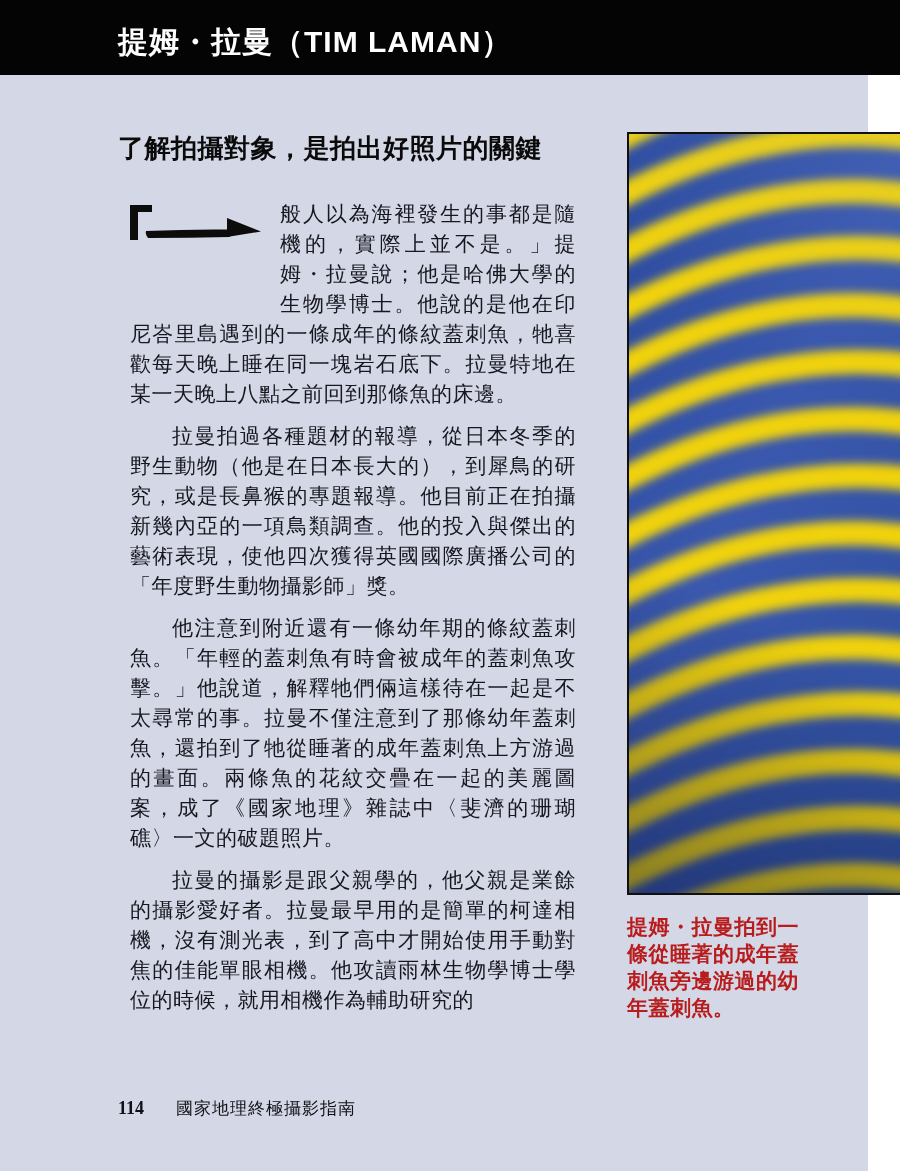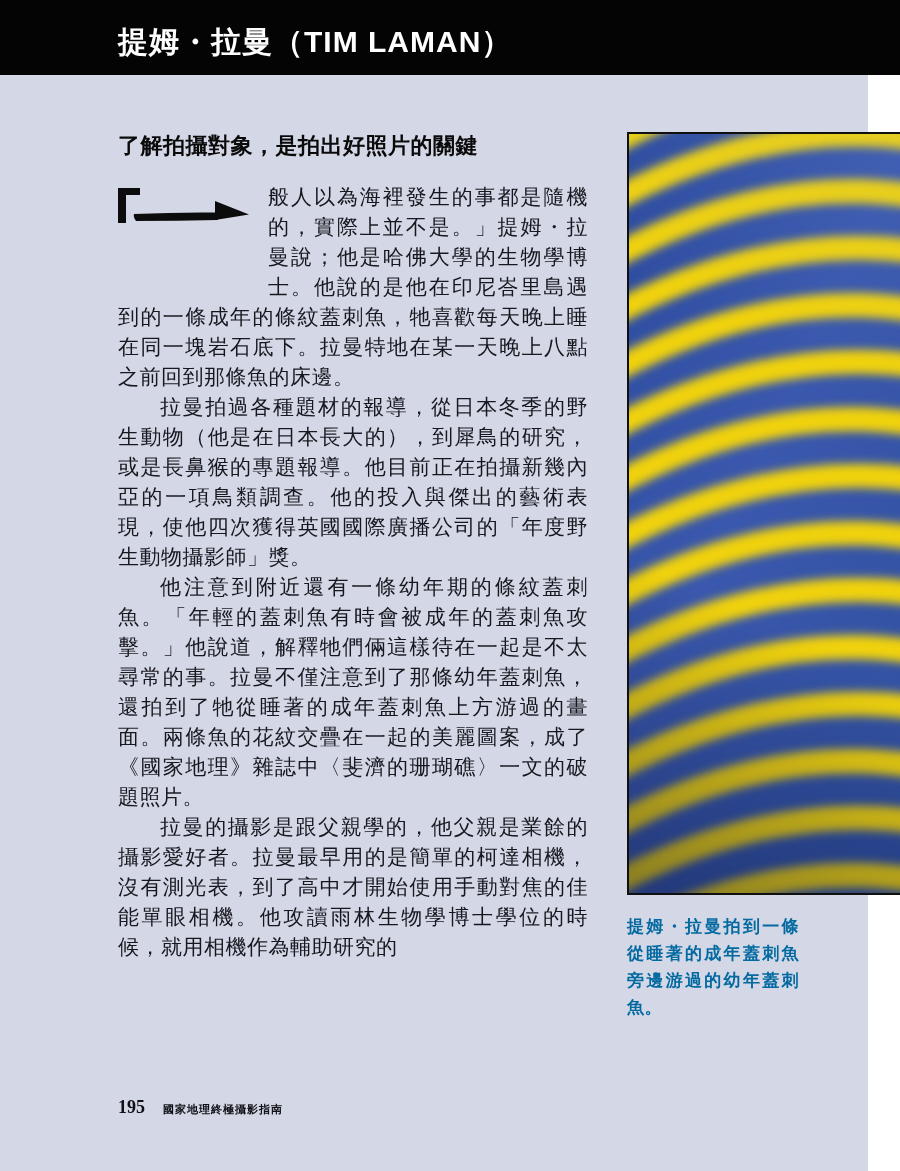--- a/index.html
+++ b/index.html
@@ -18,27 +18,27 @@
     position:absolute;left:118px;top:22px;
     color:#ffffff;font-family:"Liberation Sans","DejaVu Sans",sans-serif;
     font-weight:bold;font-size:30px;letter-spacing:1px;white-space:nowrap;
   }
   
   .article{
     position:absolute;left:118px;top:131px;width:470px;
     color:#17171f;
   }
   .article h2{
-    margin:0 0 21px 0;
+    margin:0 0 33px 0;
     font-family:"Liberation Sans","DejaVu Sans",sans-serif;
-    font-weight:bold;font-size:22px;letter-spacing:0.5px;color:#0a0a0a;
+    font-weight:bold;font-size:26px;letter-spacing:0.5px;color:#0a0a0a;
     white-space:nowrap;
   }
   .article p{
-    margin:0;font-size:21px;line-height:30px;
+    margin:12px;font-size:21px;line-height:30px;
     text-align:justify;text-justify:inter-ideograph;
     letter-spacing:0.5px;
   }
   .article p.indent{text-indent:42px;}
   .lede-float{
     float:left;width:150px;height:92px;
     display:block;
   }
   .lede-float svg{display:block;margin-top:5px;}
   
@@ -52,35 +52,35 @@
   .photo .shade{
     position:absolute;left:0;top:0;right:0;bottom:0;
     background:
       linear-gradient(25deg, rgba(9,20,62,0.45), rgba(9,20,62,0) 38%),
       linear-gradient(205deg, rgba(130,160,230,0.10), rgba(0,0,0,0) 30%);
     pointer-events:none;
   }
   .caption{
     position:absolute;left:627px;top:913px;width:172px;
     font-family:"Liberation Sans","DejaVu Sans",sans-serif;
-    font-weight:600;font-size:17px;line-height:27px;
-    color:#0369a1;text-align:justify;letter-spacing:0.5px;
+    font-weight:600;font-size:21px;line-height:27px;
+    color:#b91c1c;text-align:justify;letter-spacing:0.5px;
   }
   
   .footer{
     position:absolute;left:118px;top:1097px;
     color:#101016;white-space:nowrap;
   }
   .footer .page-num{
     font-family:"Liberation Serif","DejaVu Serif",serif;
     font-weight:bold;font-size:18px;
   }
   .footer .book-title{
     font-family:"Liberation Sans","DejaVu Sans",sans-serif;
-    font-weight:bold;font-size:11px;margin-left:18px;letter-spacing:1px;
+    font-weight:normal;font-size:17px;margin-left:32px;letter-spacing:1px;
   }
 </style>
 </head>
 <body>
 
 <div class="page">
 
   <div class="header-bar">
     <div class="header-title">提姆・拉曼（TIM LAMAN）</div>
   </div>
@@ -122,16 +122,16 @@
         <path d="M-30,758 Q140,662 305,690"></path>
         <path d="M-30,815 Q140,717 305,749"></path>
       </g>
     </svg>
     <div class="shade"></div>
   </div>
 
   <div class="caption">提姆・拉曼拍到一條從睡著的成年蓋刺魚旁邊游過的幼年蓋刺魚。</div>
 
   <div class="footer">
-    <span class="page-num">195</span><span class="book-title">國家地理終極攝影指南</span>
+    <span class="page-num">114</span><span class="book-title">國家地理終極攝影指南</span>
   </div>
 
 </div>
 
 </body></html>

